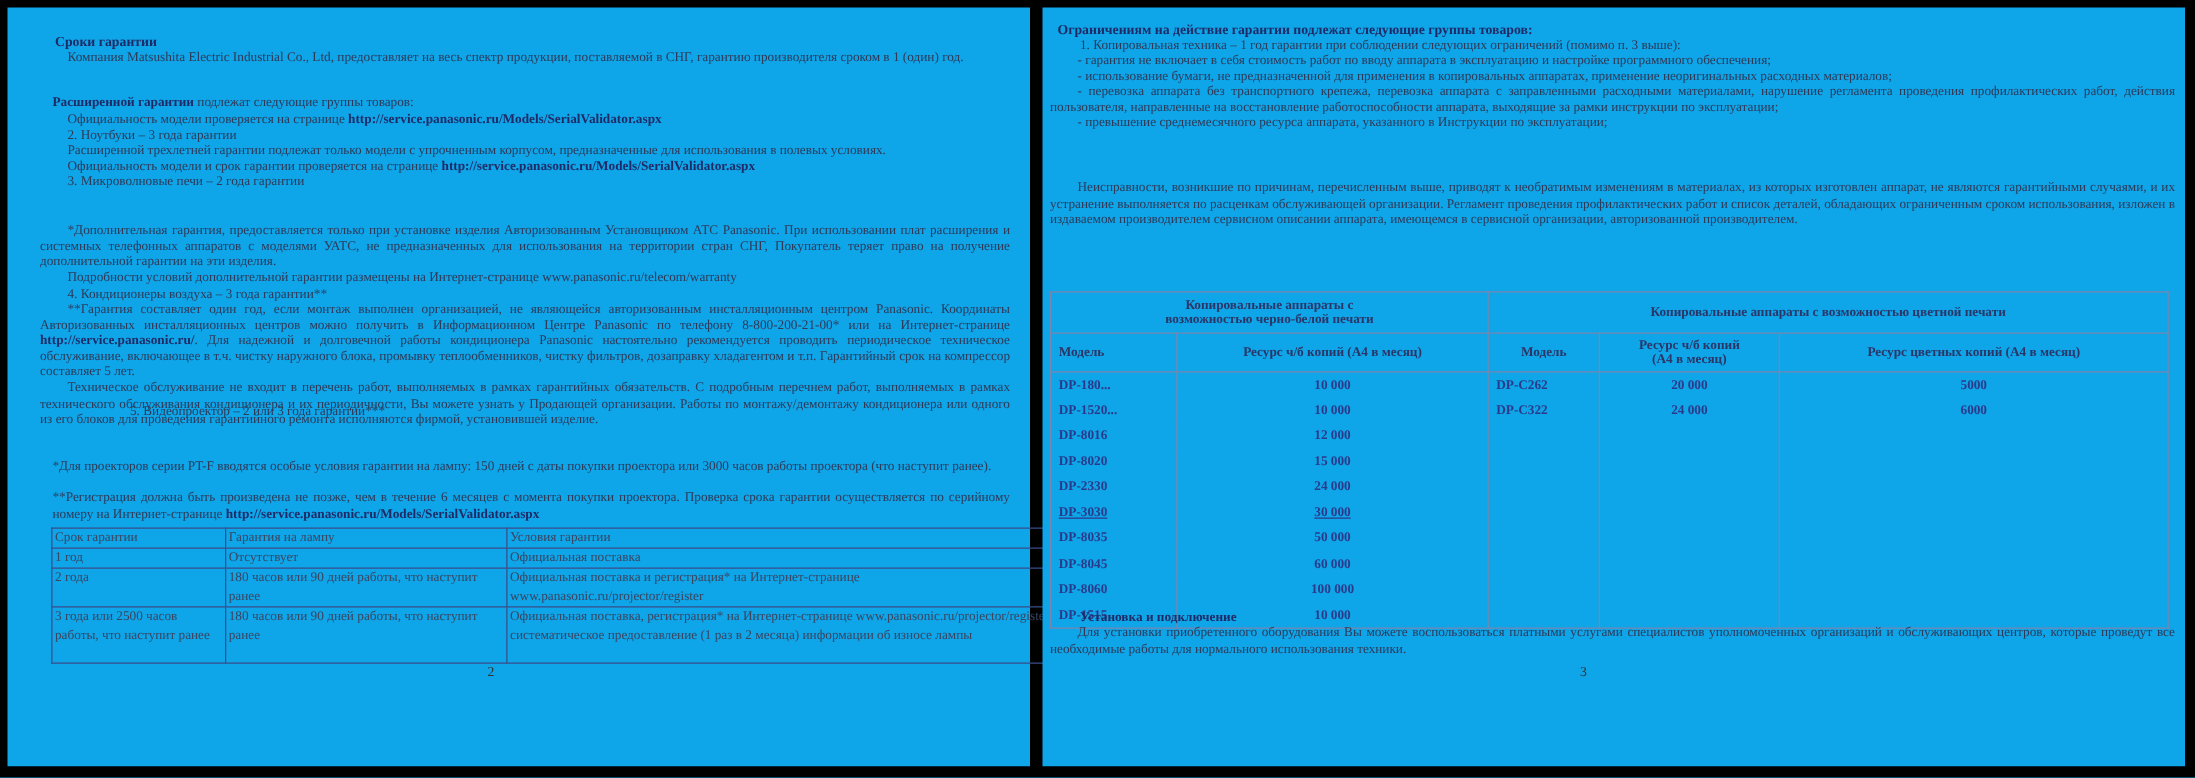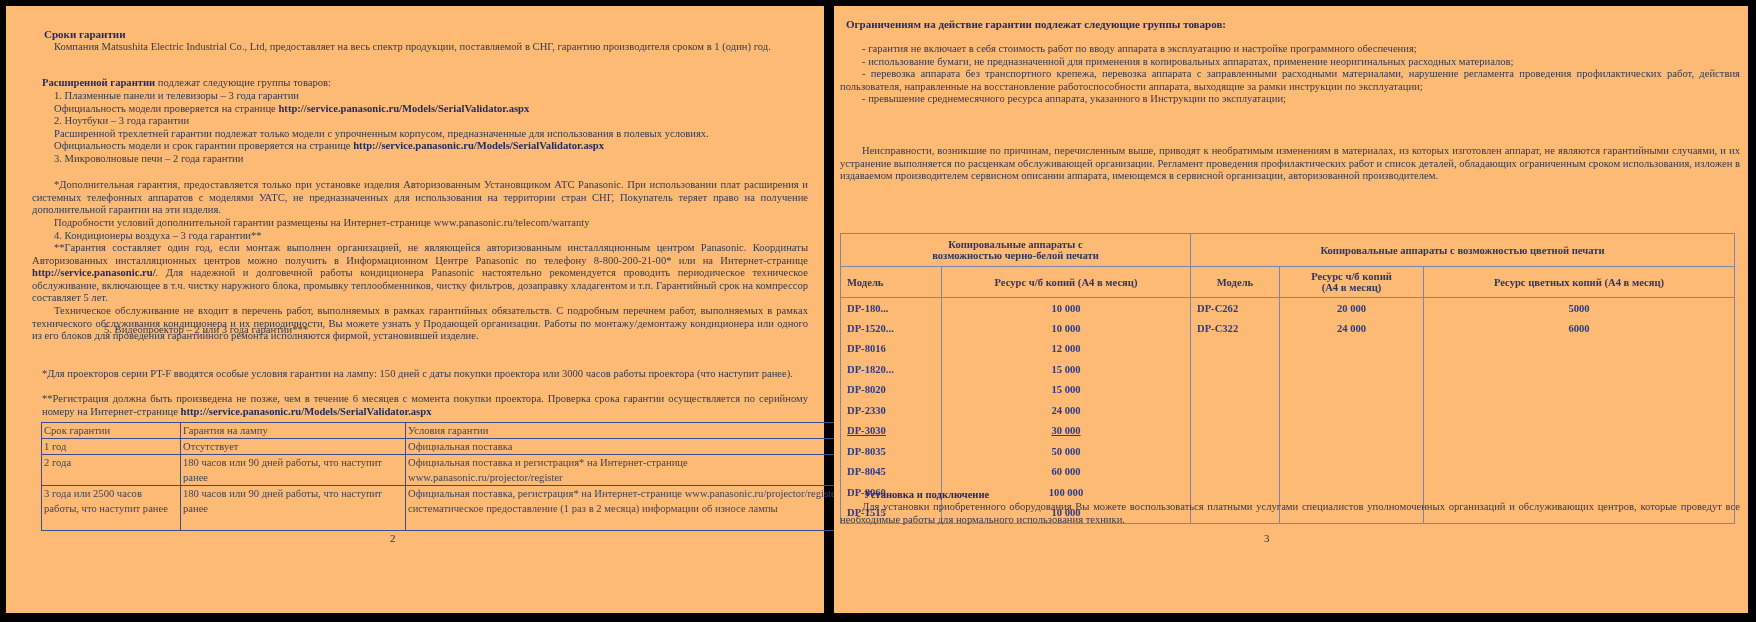--- a/index.html
+++ b/index.html
@@ -1,18 +1,18 @@
 <!DOCTYPE html>
 <html><head>
 <meta charset="utf-8">
 <style>
   html, body { margin:0; padding:0; }
   body { width:1756px; height:622px; background:#000; position:relative; overflow:hidden;
          font-family:"Liberation Serif", "DejaVu Serif", serif; color:#2a3550; }
-  .page { position:absolute; background:#fdba74; }
+  .page { position:absolute; background:#0ea5e9; }
   #page-left { left:6px; top:6px; width:818px; height:607px; }
   #page-right { left:834px; top:6px; width:914px; height:607px; }
   .abs { position:absolute; }
   .txt { font-size:10.6px; line-height:12.6px; color:#2e3a58; }
   .just { text-align:justify; text-align-last:left; }
   .h { font-weight:bold; color:#1f2b66; }
   .link { font-weight:bold; color:#1f2b66; }
   .ind { text-indent:22px; }
   .pg { font-size:11px; color:#333; }
   
@@ -30,21 +30,20 @@
 
 <div class="page" id="page-left">
   <div class="abs txt h" style="left:38px;top:22px;font-size:11px;">Сроки гарантии</div>
   <div class="abs txt just ind" style="left:26px;top:35px;width:776px;">Компания Matsushita Electric Industrial Co., Ltd, предоставляет на весь спектр продукции, поставляемой в СНГ, гарантию производителя сроком в 1 (один) год.</div>
 
   <div class="abs txt" style="left:36px;top:71px;width:766px;">
     <span class="h">Расширенной гарантии</span><span> подлежат следующие группы товаров:</span>
   </div>
 
   <div class="abs txt" style="left:48px;top:84px;width:760px;">
-    <div><span>1. Плазменные панели и телевизоры – 3 года гарантии</span></div>
     <div><span>Официальность модели проверяется на странице </span><span class="link">http://service.panasonic.ru/Models/SerialValidator.aspx</span></div>
     <div><span>2. Ноутбуки – 3 года гарантии</span></div>
     <div><span>Расширенной трехлетней гарантии подлежат только модели с упрочненным корпусом, предназначенные для использования в полевых условиях.</span></div>
     <div><span>Официальность модели и срок гарантии проверяется на странице </span><span class="link">http://service.panasonic.ru/Models/SerialValidator.aspx</span></div>
     <div><span>3. Микроволновые печи – 2 года гарантии</span></div>
   </div>
 
   <div class="abs txt just ind" style="left:26px;top:173px;width:776px;">*Дополнительная гарантия, предоставляется только при установке изделия Авторизованным Установщиком АТС Panasonic. При использовании плат расширения и системных телефонных аппаратов с моделями УАТС, не предназначенных для использования на территории стран СНГ, Покупатель теряет право на получение дополнительной гарантии на эти изделия.</div>
   <div class="abs txt" style="left:48px;top:211px;width:760px;">Подробности условий дополнительной гарантии размещены на Интернет-странице www.panasonic.ru/telecom/warranty</div>
   <div class="abs txt" style="left:48px;top:224px;width:760px;">4. Кондиционеры воздуха – 3 года гарантии**</div>
@@ -87,20 +86,21 @@
       <td>Официальная поставка,  регистрация* на Интернет-странице  www.panasonic.ru/projector/register, систематическое предоставление (1 раз в 2 месяца) информации об износе лампы</td>
     </tr>
   </tbody>
     </table>
 
   <div class="abs pg" style="left:384px;top:526px;">2</div>
 </div>
 
 <div class="page" id="page-right">
   <div class="abs txt h" style="left:12px;top:12px;font-size:11px;">Ограничениям на действие гарантии подлежат следующие группы товаров:</div>
+  <div class="abs txt" style="left:30px;top:25px;width:870px;">1.    Копировальная техника – 1 год гарантии при соблюдении следующих ограничений (помимо п. 3 выше):</div>
   <div class="abs txt just" style="left:6px;top:37px;width:900px;">
     <div class="ind">- гарантия не включает в себя стоимость работ по вводу аппарата в эксплуатацию и настройке программного обеспечения;</div>
     <div class="ind">- использование бумаги, не предназначенной для применения в копировальных аппаратах, применение неоригинальных расходных материалов;</div>
     <div class="ind">- перевозка аппарата без транспортного крепежа, перевозка аппарата с заправленными расходными материалами, нарушение регламента проведения профилактических работ, действия пользователя, направленные на восстановление работоспособности аппарата, выходящие за рамки инструкции по эксплуатации;</div>
     <div class="ind">- превышение среднемесячного ресурса аппарата, указанного в Инструкции по эксплуатации;</div>
   </div>
   <div class="abs txt just ind" style="left:6px;top:139px;width:900px;">Неисправности, возникшие по причинам, перечисленным выше, приводят к необратимым изменениям в материалах, из которых изготовлен аппарат, не являются гарантийными случаями, и их устранение выполняется по расценкам обслуживающей организации. Регламент проведения профилактических работ и список деталей, обладающих ограниченным сроком использования, изложен в издаваемом производителем сервисном описании аппарата, имеющемся в сервисной организации, авторизованной производителем.</div>
 
   <table class="abs ct" style="left:6px;top:227px;width:895px;">
     <colgroup>
@@ -139,27 +139,20 @@
           <td>6000</td>
         </tr>
         <tr style="height: 20.5px;">
           <td class="m">DP-8016</td>
           <td>12 000</td>
           <td class="m"></td>
           <td></td>
           <td></td>
         </tr>
         <tr style="height: 20.5px;">
-          <td class="m">DP-1820...</td>
-          <td>15 000</td>
-          <td class="m"></td>
-          <td></td>
-          <td></td>
-        </tr>
-        <tr style="height: 20.5px;">
           <td class="m">DP-8020</td>
           <td>15 000</td>
           <td class="m"></td>
           <td></td>
           <td></td>
         </tr>
         <tr style="height: 20.5px;">
           <td class="m">DP-2330</td>
           <td>24 000</td>
           <td class="m"></td>

